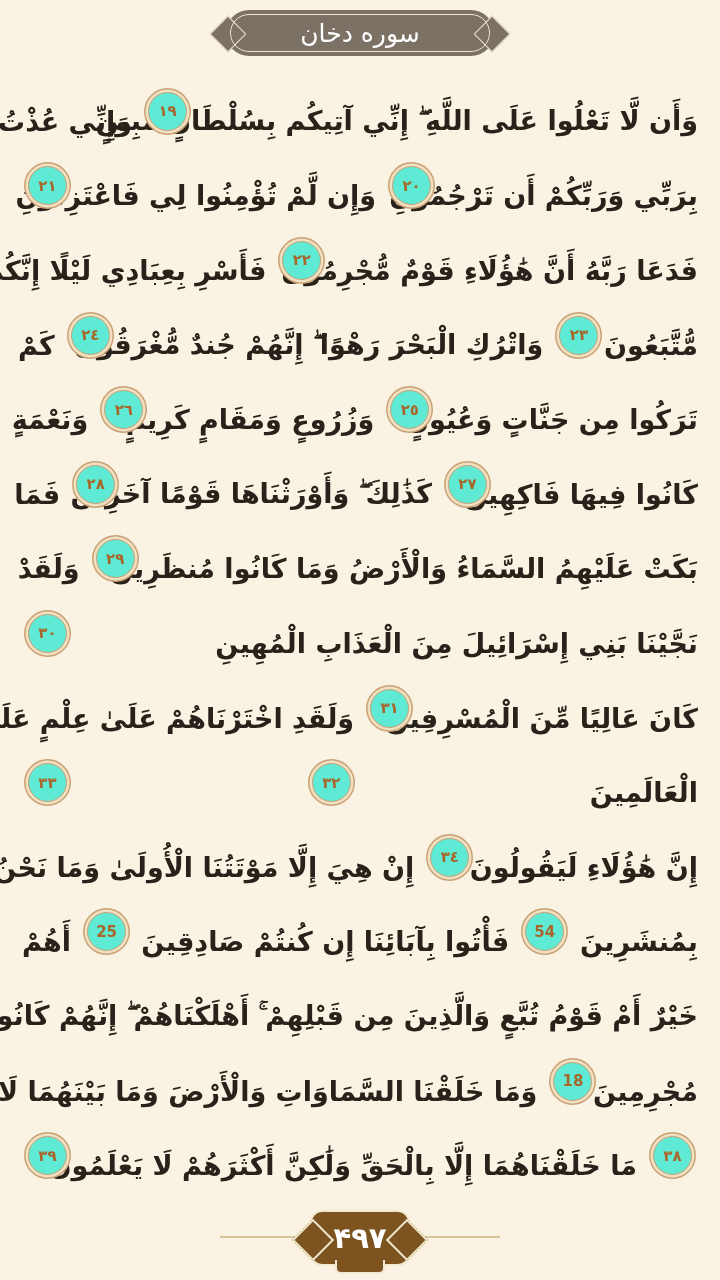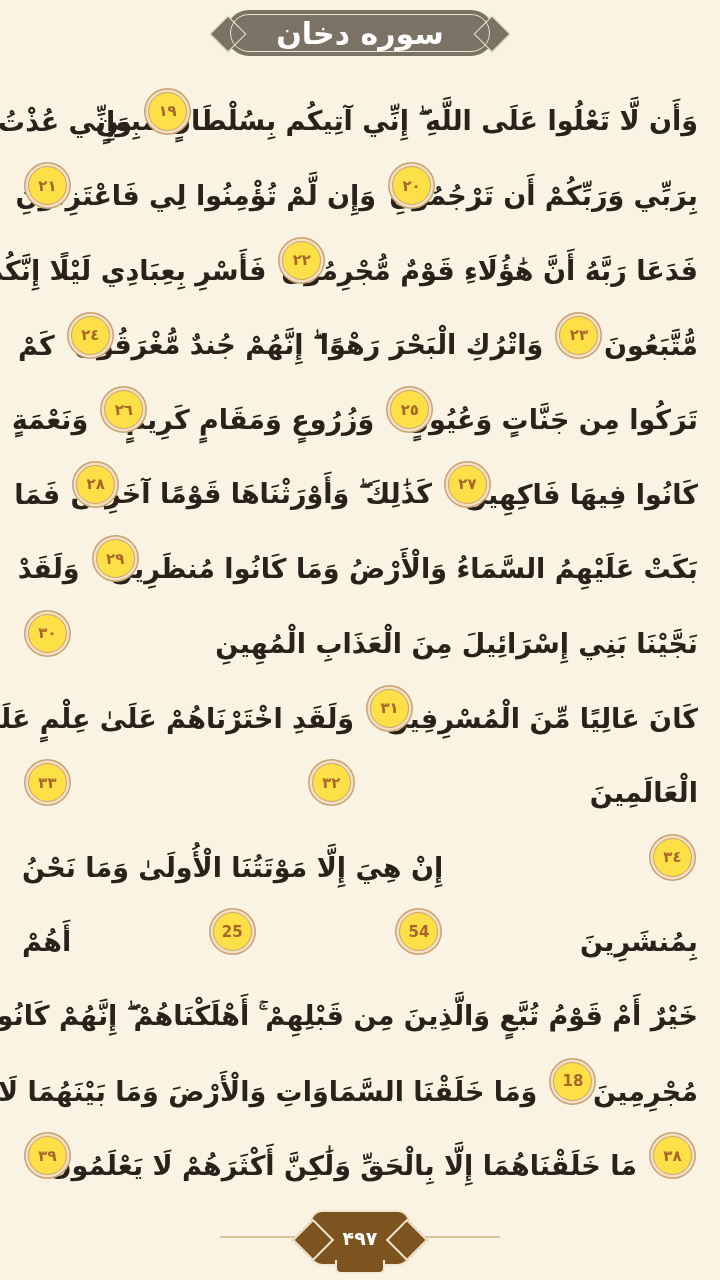--- a/index.html
+++ b/index.html
@@ -19,36 +19,36 @@
     content:"";position:absolute;inset:4px;border:1.5px solid #efe5d4;
     border-radius:19px;pointer-events:none;
   }
   .badge-tip{
     position:absolute;width:24px;height:24px;top:11px;
     background:#7b7164;border:1.5px solid #efe5d4;transform:rotate(45deg);
   }
   .badge-tip.left{left:-11px;}
   .badge-tip.right{right:-11px;}
   .header-title{
-    color:#ffffff;font-size:30px;font-weight:bold;z-index:3;letter-spacing:.5px;
+    color:#ffffff;font-size:25px;font-weight:normal;z-index:3;letter-spacing:.5px;
   }
 
   
   .lines{
     position:absolute;top:74px;right:0;left:0;padding:0 22px;
   }
   .line{
     display:flex;direction:rtl;align-items:center;justify-content:space-between;
     gap:10px;height:74.6px;
     color:#29221a;font-size:27px;font-weight:700;white-space:nowrap;
   }
   .ayah-text{flex:0 1 auto;min-width:0;margin-top:20px;}
   .verse-marker{
     flex:none;width:37px;height:37px;border-radius:50%;
-    background:#fde047;border:1.5px solid #caa173;
+    background:#5eead4;border:1.5px solid #caa173;
     box-shadow:0 0 0 2.5px #f1e1c4, 0 0 0 4px #caa173;
     color:#a8662a;font-size:15px;font-weight:bold;
     display:flex;align-items:center;justify-content:center;
     margin:0 6px;
   }
 
   
   .footer-rule{
     position:absolute;top:1236px;left:50%;transform:translateX(-50%);
     width:280px;height:2px;background:#d9c49b;
@@ -63,21 +63,21 @@
     position:absolute;width:26px;height:26px;top:13px;
     background:#7d541f;border:2px solid #f3e8d2;transform:rotate(45deg);z-index:-1;
   }
   .footer-tip.left{left:-14px;}
   .footer-tip.right{right:-14px;}
   .footer-tab{
     position:absolute;bottom:-10px;left:50%;transform:translateX(-50%);
     width:46px;height:12px;background:#7d541f;border:2px solid #f3e8d2;border-top:none;
     border-radius:0 0 6px 6px;
   }
-  .page-number{color:#ffffff;font-size:19px;font-weight:bold;line-height:1;}
+  .page-number{color:#ffffff;font-size:29px;font-weight:bold;line-height:1;}
 </style>
 </head>
 <body>
 
 <div class="header-badge">
   <span class="badge-tip left"></span>
   <span class="badge-tip right"></span>
   <span class="header-title">سوره دخان</span>
 </div>
 
@@ -132,26 +132,28 @@
       <span class="ayah-text">كَانَ عَالِيًا مِّنَ الْمُسْرِفِينَ</span>
       <span class="verse-marker">٣١</span>
       <span class="ayah-text">وَلَقَدِ اخْتَرْنَاهُمْ عَلَىٰ عِلْمٍ عَلَى</span>
     </div>
     <div class="line">
       <span class="ayah-text">الْعَالَمِينَ</span>
       <span class="verse-marker">٣٢</span>
       <span class="verse-marker">٣٣</span>
     </div>
     <div class="line">
+      <span class="ayah-text">إِنَّ هَٰؤُلَاءِ لَيَقُولُونَ</span>
       <span class="verse-marker">٣٤</span>
       <span class="ayah-text">إِنْ هِيَ إِلَّا مَوْتَتُنَا الْأُولَىٰ وَمَا نَحْنُ</span>
     </div>
     <div class="line">
       <span class="ayah-text">بِمُنشَرِينَ</span>
       <span class="verse-marker">54</span>
+      <span class="ayah-text">فَأْتُوا بِآبَائِنَا إِن كُنتُمْ صَادِقِينَ</span>
       <span class="verse-marker">25</span>
       <span class="ayah-text">أَهُمْ</span>
     </div>
     <div class="line">
       <span class="ayah-text">خَيْرٌ أَمْ قَوْمُ تُبَّعٍ وَالَّذِينَ مِن قَبْلِهِمْ ۚ أَهْلَكْنَاهُمْ ۖ إِنَّهُمْ كَانُوا</span>
     </div>
     <div class="line">
       <span class="ayah-text">مُجْرِمِينَ</span>
       <span class="verse-marker">18</span>
       <span class="ayah-text">وَمَا خَلَقْنَا السَّمَاوَاتِ وَالْأَرْضَ وَمَا بَيْنَهُمَا لَاعِبِينَ</span>

